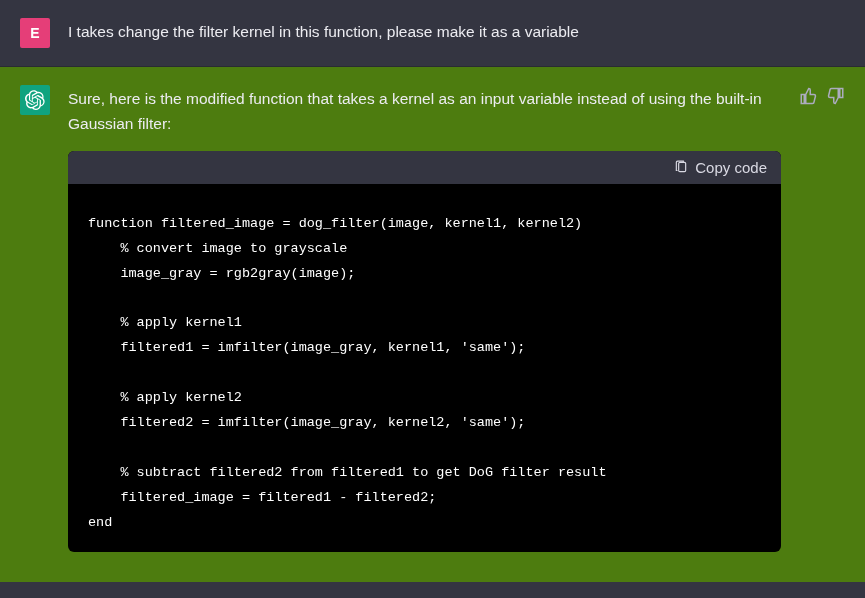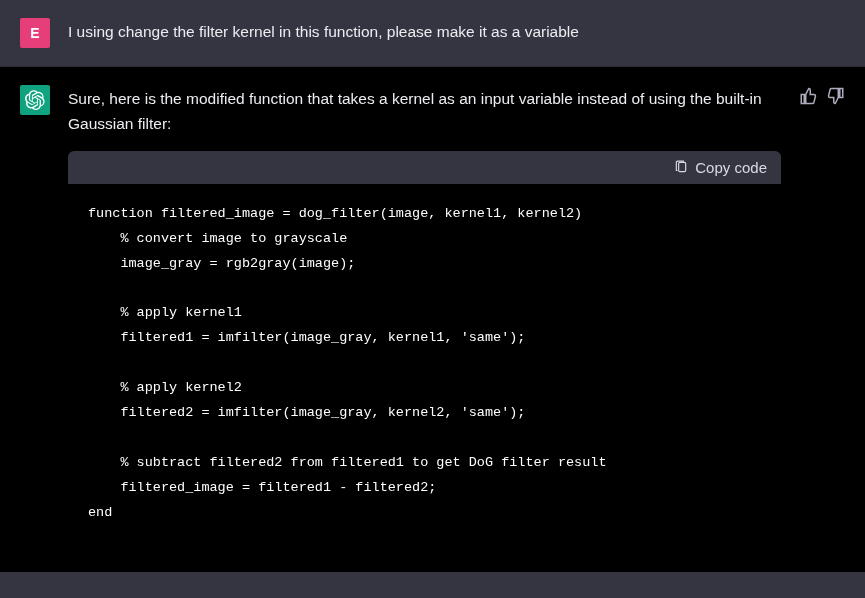--- a/index.html
+++ b/index.html
@@ -18,21 +18,21 @@
     .message {
       display: flex;
       padding: 18px 20px;
       gap: 18px;
     }
     .message-user {
       background: #343541;
       border-bottom: 1px solid #2a2b32;
     }
     .message-assistant {
-      background: #000000;
+      background: #4d7c0f;
       padding-bottom: 30px;
     }
     .avatar {
       width: 30px;
       height: 30px;
       flex-shrink: 0;
       display: flex;
       align-items: center;
       justify-content: center;
       font-size: 14px;
@@ -93,38 +93,38 @@
       gap: 7px;
       cursor: pointer;
       color: #d9d9e3;
       font-size: 15px;
     }
     .copy-btn svg {
       width: 14px;
       height: 14px;
     }
     .code-body {
-      padding: 18px 20px 16px 20px;
+      padding: 28px 20px 16px 20px;
       font-family: 'Courier New', monospace;
       font-size: 13.5px;
       line-height: 1.85;
       color: #ffffff;
       white-space: pre;
       overflow-x: auto;
     }
   </style>
 </head>
 <body>
 
 <div class="message message-user">
   <div class="avatar avatar-user">
     <span>E</span>
   </div>
   <div class="content">
-    <div class="text">I using change the filter kernel in this function, please make it as a variable</div>
+    <div class="text">I takes change the filter kernel in this function, please make it as a variable</div>
   </div>
 </div>
 
 <div class="message message-assistant">
   <div class="avatar avatar-assistant">
     <svg viewBox="0 0 41 41" fill="none">
       <path d="M37.5 16.8c.9-2.7.6-5.7-.9-8.1-2.2-3.9-6.7-5.9-11-4.9C23.7 1.6 20.8.3 17.8.5c-4.5.1-8.4 3-9.8 7.2-2.8.6-5.2 2.3-6.6 4.8-2.3 3.9-1.7 8.8 1.3 12.1-.9 2.7-.6 5.7.9 8.1 2.2 3.9 6.7 5.9 11 4.9 1.9 2.2 4.8 3.5 7.8 3.3 4.5-.1 8.4-3 9.8-7.2 2.8-.6 5.2-2.3 6.6-4.8 2.3-3.9 1.8-8.8-1.3-12.1zM22.4 38.2c-1.8 0-3.5-.6-4.9-1.8l.2-.1 8.1-4.7c.4-.2.7-.7.7-1.2V19l3.4 2v9.5c0 4.3-3.3 7.7-7.5 7.7zM6.2 31.3c-.9-1.5-1.2-3.4-.9-5.1l.2.1 8.1 4.7c.4.2.9.2 1.3 0l9.9-5.7V29.2l-8.2 4.7c-3.7 2.1-8.3.9-10.4-2.6zM4.1 13.8c.9-1.5 2.3-2.7 4-3.3V20.2c0 .5.3.9.7 1.2l9.9 5.7-3.4 2-8.1-4.7c-3.7-2.1-4.9-6.8-3.1-10.6zm27.9 6.5l-9.9-5.7 3.4-2 8.1 4.7c3.7 2.1 4.9 6.8 3.1 10.5-.9 1.5-2.3 2.7-4 3.3V21.5c0-.5-.3-.9-.7-1.2zm3.4-5.1l-.2-.1-8.1-4.7c-.4-.2-.9-.2-1.3 0l-9.9 5.7V12.2l8.2-4.7c3.7-2.1 8.3-.9 10.4 2.7.9 1.5 1.2 3.3.9 5zM14 22.5l-3.4-2V11c0-4.3 3.4-7.7 7.6-7.7 1.8 0 3.5.6 4.9 1.8l-.2.1-8.1 4.7c-.4.2-.7.7-.7 1.2l-.1 11.4zm1.9-4l4.4-2.5 4.4 2.5V23.6l-4.4 2.5-4.4-2.5v-5.1z" fill="white"></path>
     </svg>
   </div>
   <div class="content">

